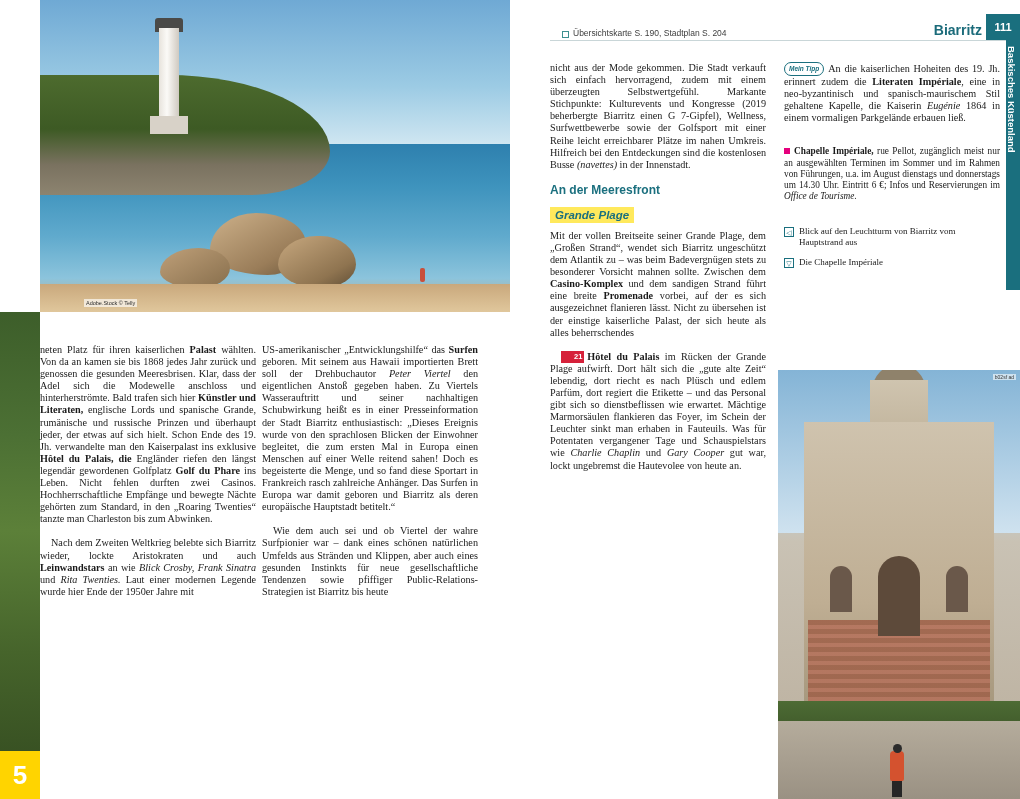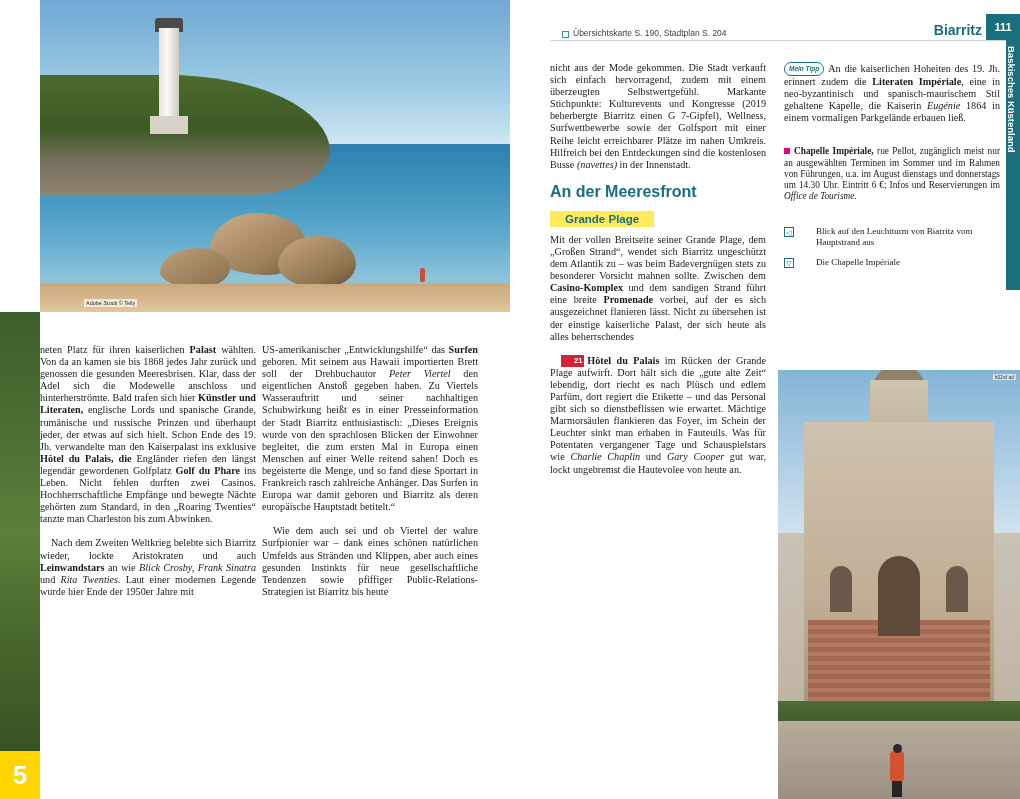--- a/index.html
+++ b/index.html
@@ -124,27 +124,27 @@
   .mein-tipp {
     display:inline-block; border:1.2px solid #1a6f7e; border-radius:9px;
     padding:0 4px 0 4px; margin-right:4px;
     font-family:"Liberation Sans", sans-serif; font-size:6.5px;
     font-style:italic; font-weight:bold; color:#1a6f7e;
     vertical-align:1px;
   }
 
   h2.section {
     font-family:"Liberation Sans", sans-serif;
-    font-size:16px; font-weight:bold; color:#1a6f7e;
+    font-size:12px; font-weight:bold; color:#1a6f7e;
     margin:12px 0 8px 0;
   }
   .highlight-head {
     display:inline-block; background:#ffe95c; color:#1a6f7e;
     font-family:"Liberation Sans", sans-serif; font-weight:bold; font-size:11.5px;
-    padding:2px 15px; margin:0 0 7px 0;
+    padding:2px 5px; margin:0 0 7px 0;font-style:italic;
   }
 
   p.body {
     margin:0 0 0 0; text-align:justify;
     font-size:10.2px; line-height:12.1px; color:#1a1a1a;
     hyphens:auto;
   }
   p.body + p.body { text-indent:11px;margin-top:12px; }
 
   .info-block {
@@ -152,21 +152,21 @@
     margin-top:22px;
   }
   .pink-sq {
     display:inline-block; width:6px; height:6px; background:#e5007d; margin-right:4px;
   }
   b, strong { font-weight:bold; }
   i, em { font-style:italic; }
 
   .caption {
     font-size:9px; line-height:11px; color:#1a1a1a;
-    display:flex; gap:22px; margin-bottom:9px;
+    display:flex; gap:5px; margin-bottom:9px;
   }
   .cap-icon {
     flex:0 0 auto; width:10px; height:10px; border:1px solid #1a6f7e; color:#1a6f7e;
     font-size:7px; line-height:9px; text-align:center;
     font-family:"Liberation Sans", sans-serif; margin-top:1px;
   }
 
   .red-num {
     display:inline-block; background:#d6213a; color:#fff;
     font-family:"Liberation Sans", sans-serif; font-size:7.5px; font-weight:bold;

